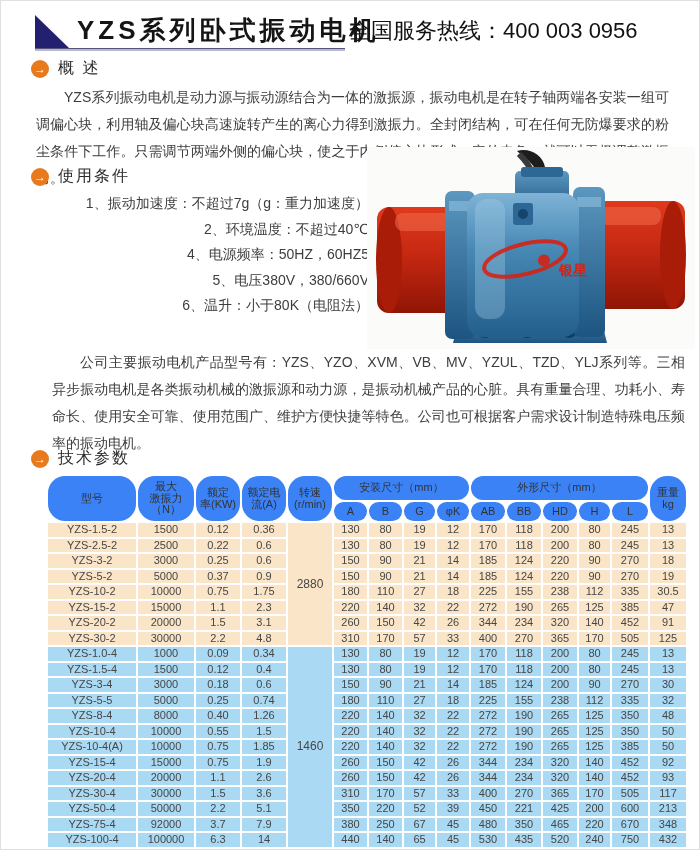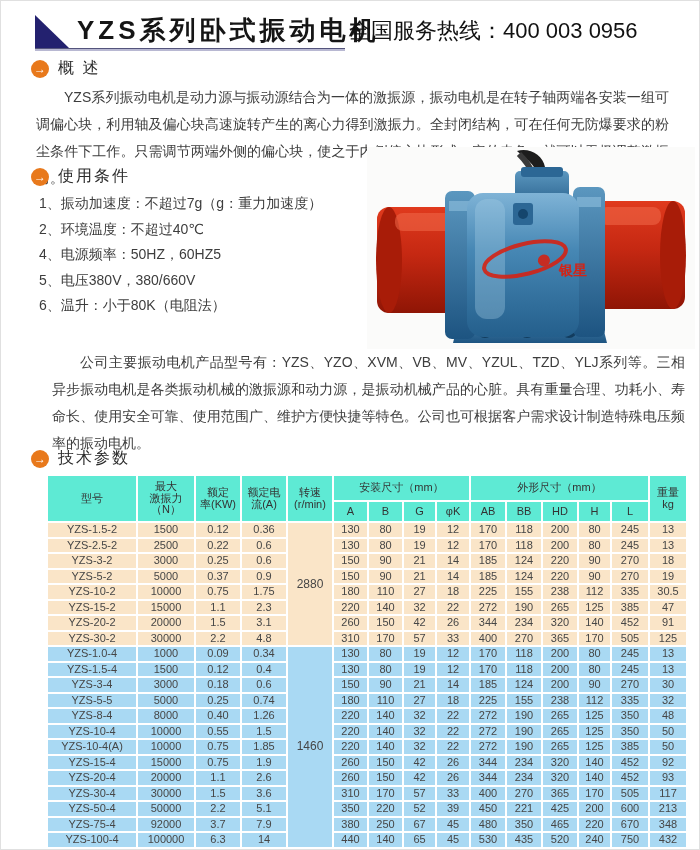--- a/index.html
+++ b/index.html
@@ -40,38 +40,38 @@
 
   
   .para {
     position: absolute; left: 35px; width: 633px;
     font-size: 14px; line-height: 27px; color: #3d3d3d;
     text-indent: 2em; text-align: justify;
   }
 
   
   .cond-list { position: absolute; left: 38px; top: 190px; width: 330px; }
-  .cond-item { font-size: 14px; line-height: 25.5px; color: #3d3d3d; white-space: nowrap; }
+  .cond-item { font-size: 14px; line-height: 25.5px; color: #3d3d3d; white-space: nowrap; text-align: right; }
 
   
   .motor-wrap { position: absolute; left: 366px; top: 146px; width: 328px; height: 202px; }
 
   
   .specs-table {
     position: absolute; left: 45px; top: 473px;
     border-collapse: separate; border-spacing: 2px;
     table-layout: fixed; width: 614px;
   }
   .specs-table th, .specs-table td {
     text-align: center; vertical-align: middle; padding: 0;
     font-size: 11px; color: #464646; overflow: hidden;
   }
   .specs-table thead th {
-    background: #5eead4; font-weight: normal; color: #333;
-    white-space: pre-line; line-height: 11.5px;
+    background: #3b82f6; font-weight: normal; color: #333;
+    white-space: pre-line; line-height: 11.5px; border-radius: 17px;
   }
   .specs-table thead tr.h1 th { height: 24px; }
   .specs-table thead tr.h2 th { height: 19px; }
   .specs-table td { height: 13.5px; line-height: 13px; white-space: nowrap; }
   .specs-table td.g1 { background: #fae5c8; }
   .specs-table td.g2 { background: #a9d9f3; }
   .specs-table td.speed { font-size: 12px; }
 </style>
 </head>
 <body>

